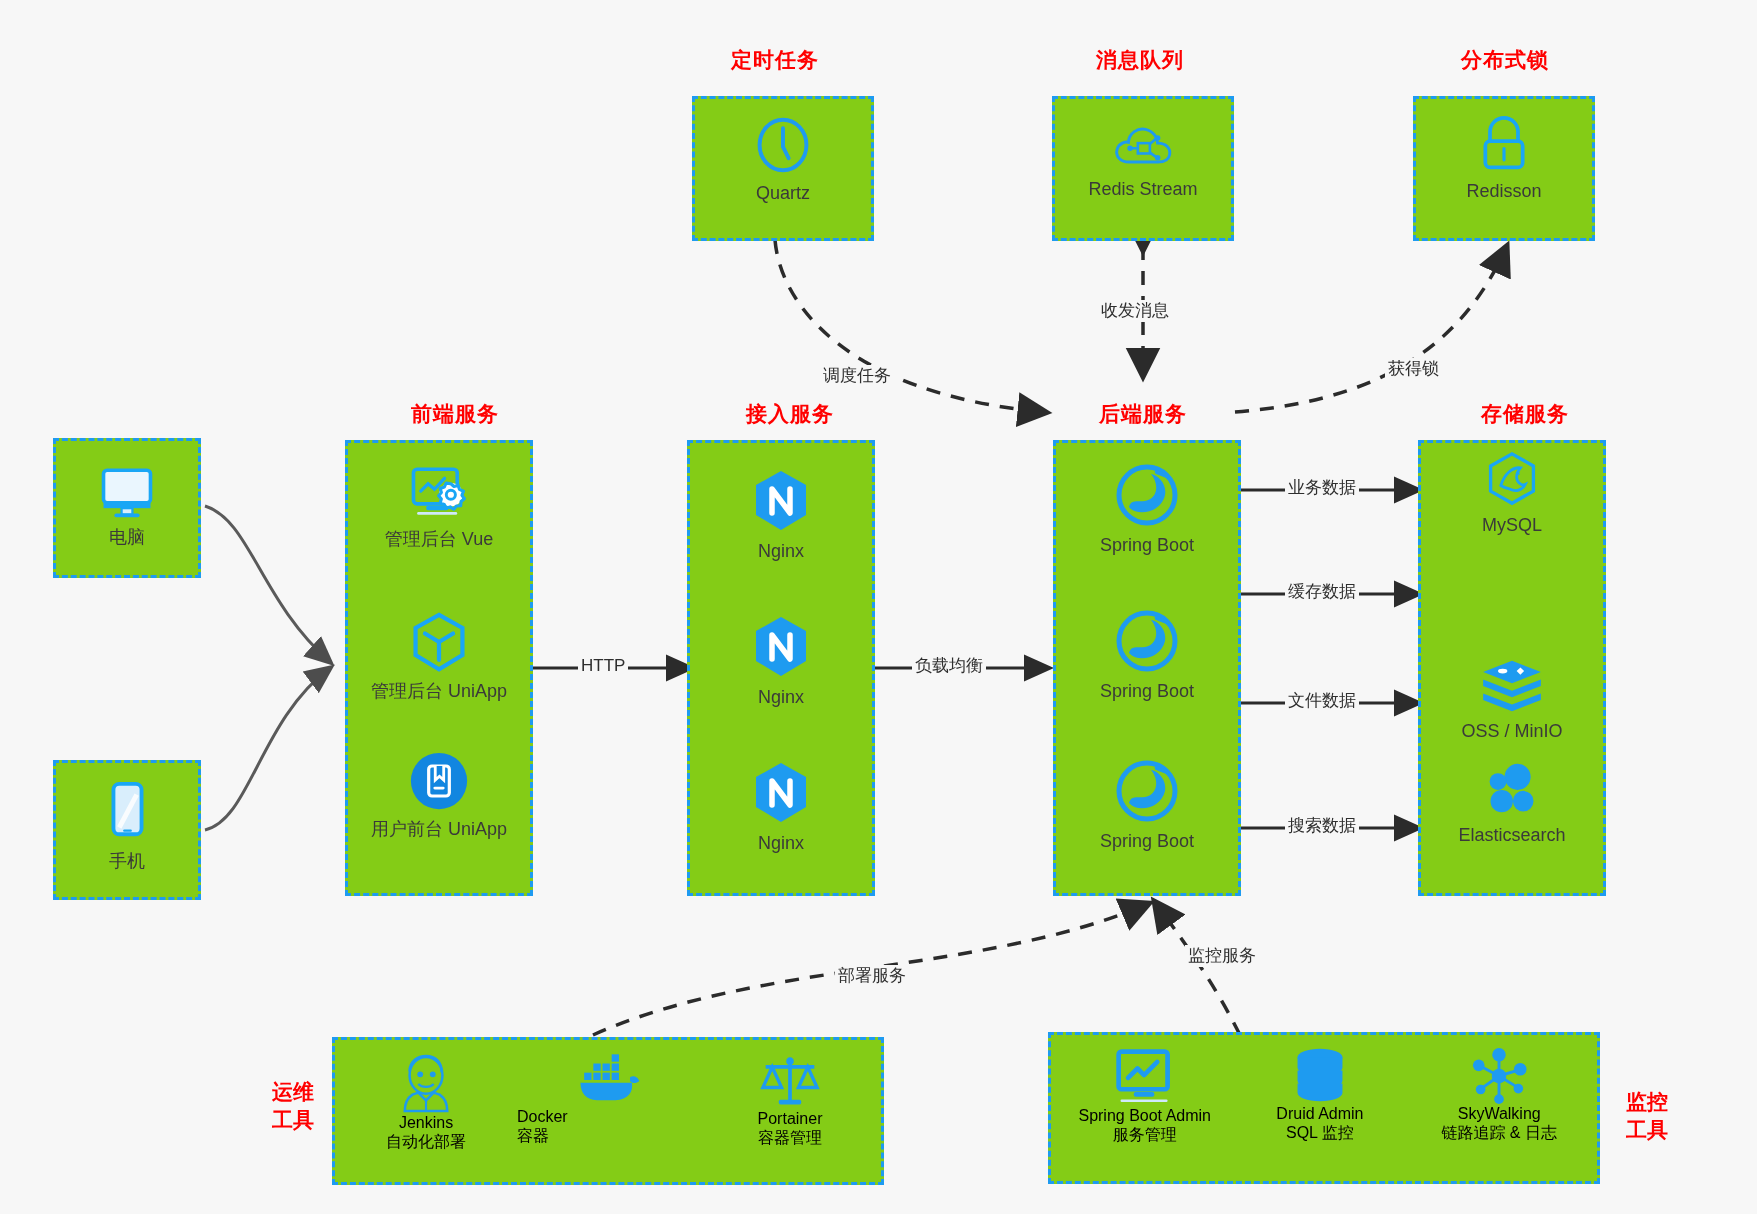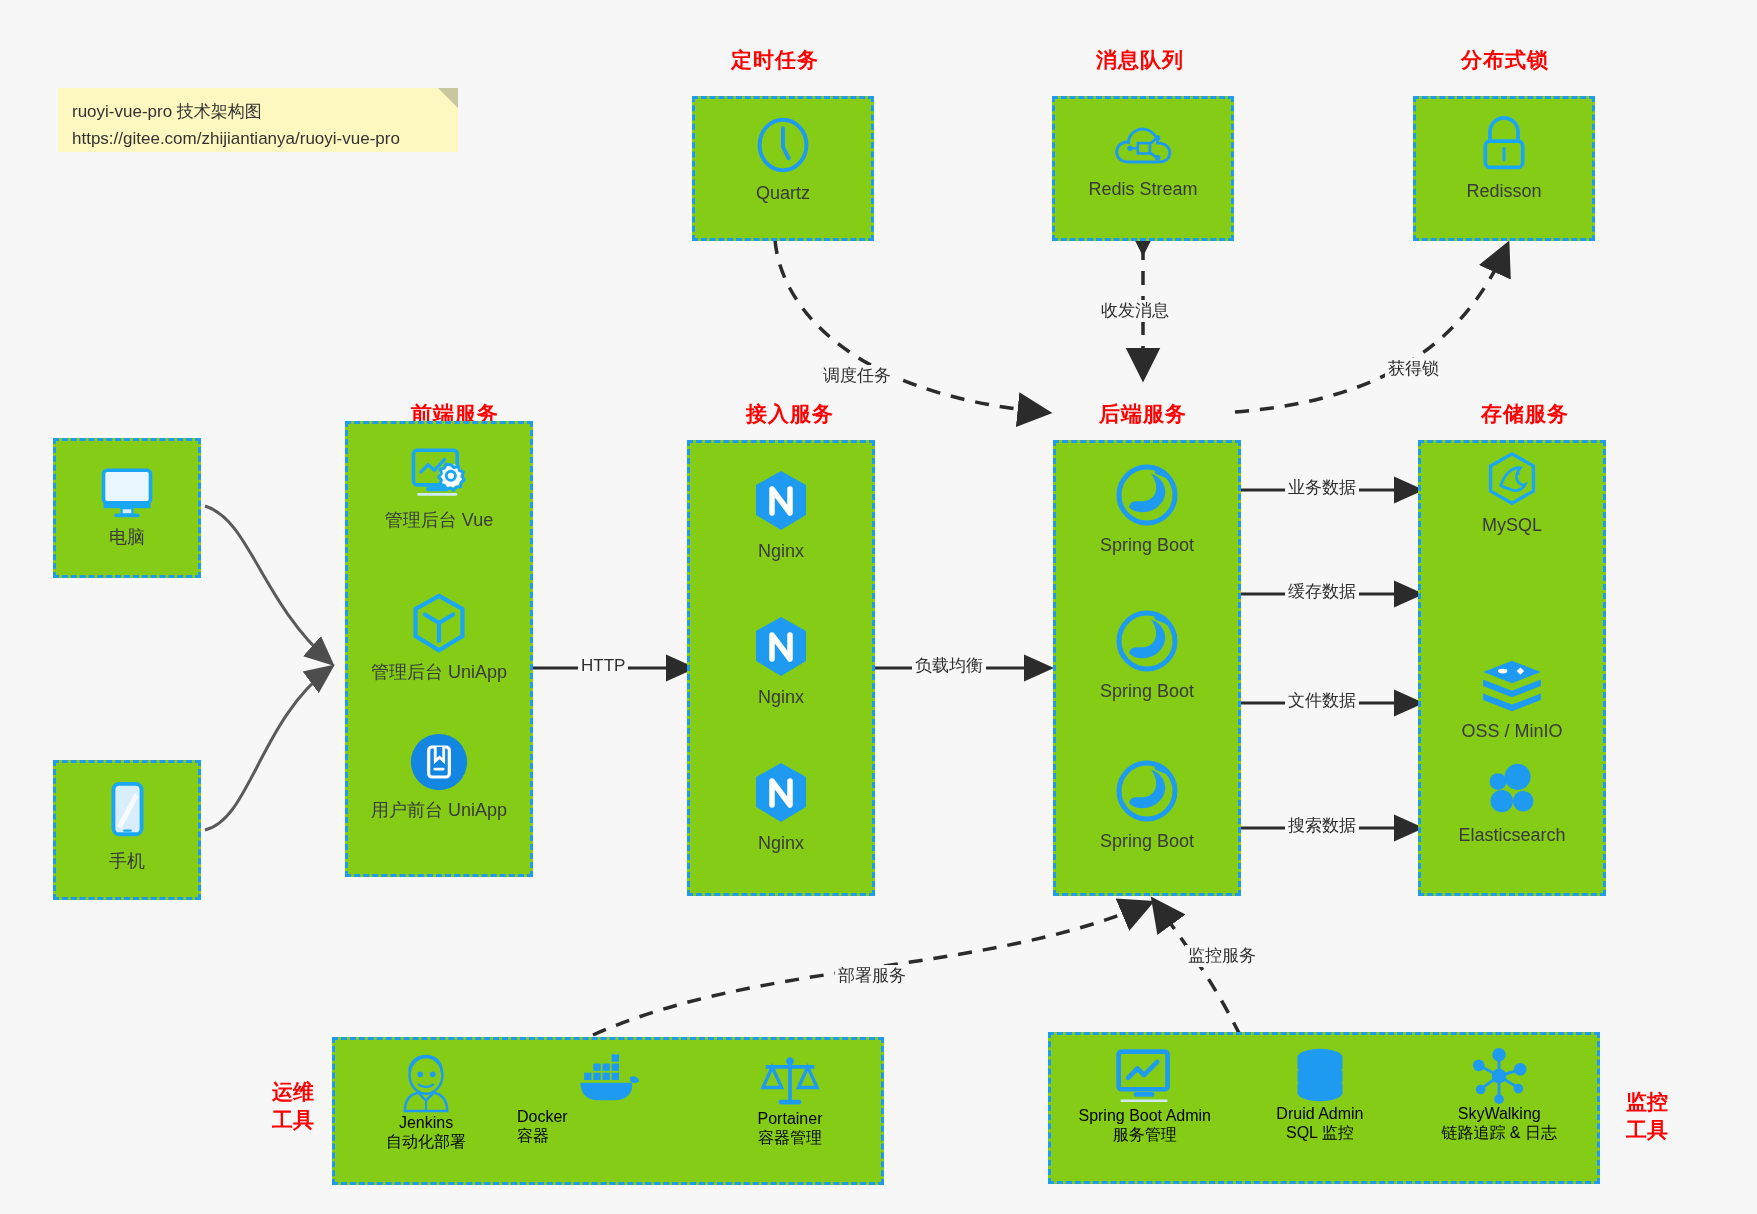--- a/index.html
+++ b/index.html
@@ -78,25 +78,20 @@
     padding: 0 3px;
     white-space: nowrap;
     line-height: 22px;
   }
 </style>
 </head>
 <body>
 
 <div id="stage">
 
-  <div id="note">
-    <div class="fold"></div>
-    <div>ruoyi-vue-pro 技术架构图</div>
-    <div>https://gitee.com/zhijiantianya/ruoyi-vue-pro</div>
-  </div>
 
   <svg id="wires">
     <defs>
       <marker id="arrGray" markerWidth="11" markerHeight="11" refX="8" refY="5.5" orient="auto">
         <path d="M0,1 L10,5.5 L0,10 z" fill="#4d4d4d"></path>
       </marker>
       <marker id="arrBlack" markerWidth="11" markerHeight="11" refX="8" refY="5.5" orient="auto">
         <path d="M0,1 L10,5.5 L0,10 z" fill="#2b2b2b"></path>
       </marker>
       <marker id="arrDash" markerWidth="11" markerHeight="11" refX="7" refY="5.5" orient="auto">
@@ -196,21 +191,21 @@
       <svg class="ico" width="48" height="62" viewBox="0 0 48 64">
         <rect x="10" y="3" width="29" height="52" rx="6" fill="#d9eefc" stroke="#19a6f5" stroke-width="4"></rect>
         <path d="M16 48 L34 14" stroke="#ffffff" stroke-width="5" opacity="0.85"></path>
         <rect x="20" y="50" width="9" height="2.5" rx="1.2" fill="#19a6f5"></rect>
       </svg>
       <div class="cap">手机</div>
     </div>
   </div>
 
   <div class="group-title" style="left:380px; top:400px; width:150px;">前端服务</div>
-  <div class="dbox" style="left:345px; top:421px; width:188px; height:456px;">
+  <div class="dbox" style="left:345px; top:440px; width:188px; height:456px;">
     <div class="node" style="top:20px;">
       <svg class="ico" width="62" height="58" viewBox="0 0 68 62">
         <rect x="6" y="6" width="48" height="38" rx="4" fill="none" stroke="#19a6f5" stroke-width="4"></rect>
         <path d="M14 30 L22 22 L29 28 L40 16" fill="none" stroke="#19a6f5" stroke-width="3.6" stroke-linecap="round"></path>
         <circle cx="47" cy="34" r="13" fill="#ffffff"></circle>
         <path d="M47 22 l3.5 3 4.5-1.3 1.5 4.5 4.3 2-1.6 4.4 2.6 3.8-3.6 3-0.4 4.7-4.7 0.2-3 3.6-3.9-2.6-4.4 1.6-2-4.3-4.5-1.5 1.3-4.5-3-3.5 3-3.5-1.3-4.5 4.5-1.5 2-4.3z" fill="none" stroke="#19a6f5" stroke-width="3.4" stroke-linejoin="round"></path>
         <circle cx="47" cy="34" r="5" fill="none" stroke="#19a6f5" stroke-width="3.2"></circle>
         <rect x="20" y="46" width="24" height="5" rx="2" fill="#19a6f5"></rect>
         <rect x="10" y="53" width="44" height="3" rx="1.5" fill="#cfe9fb"></rect>
       </svg>

